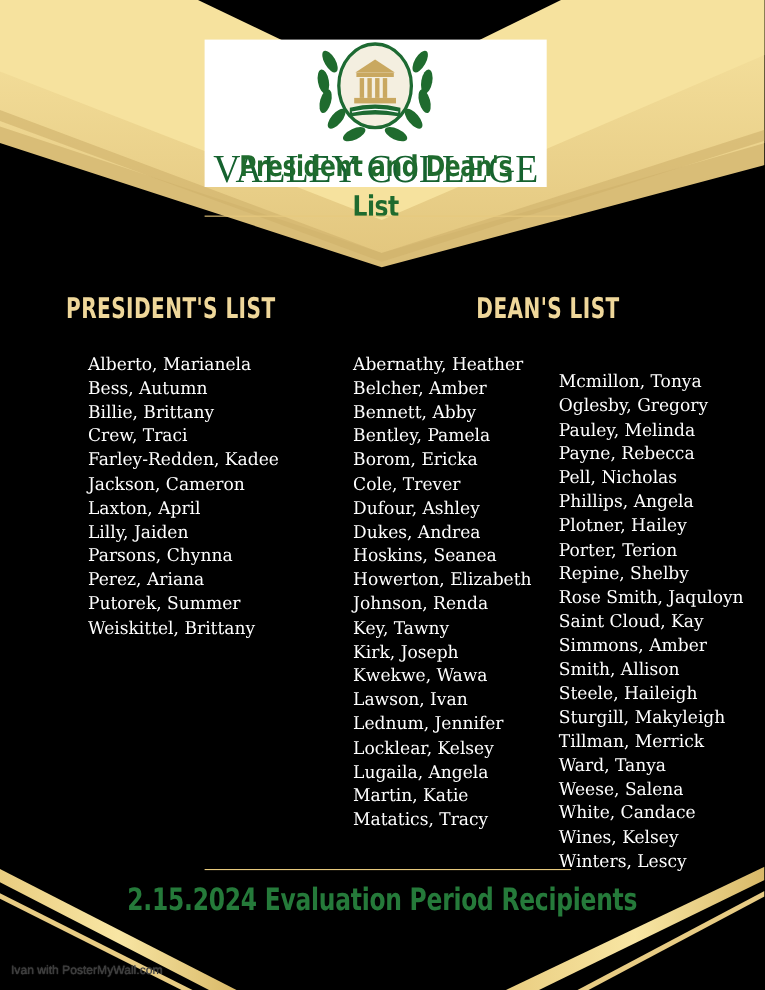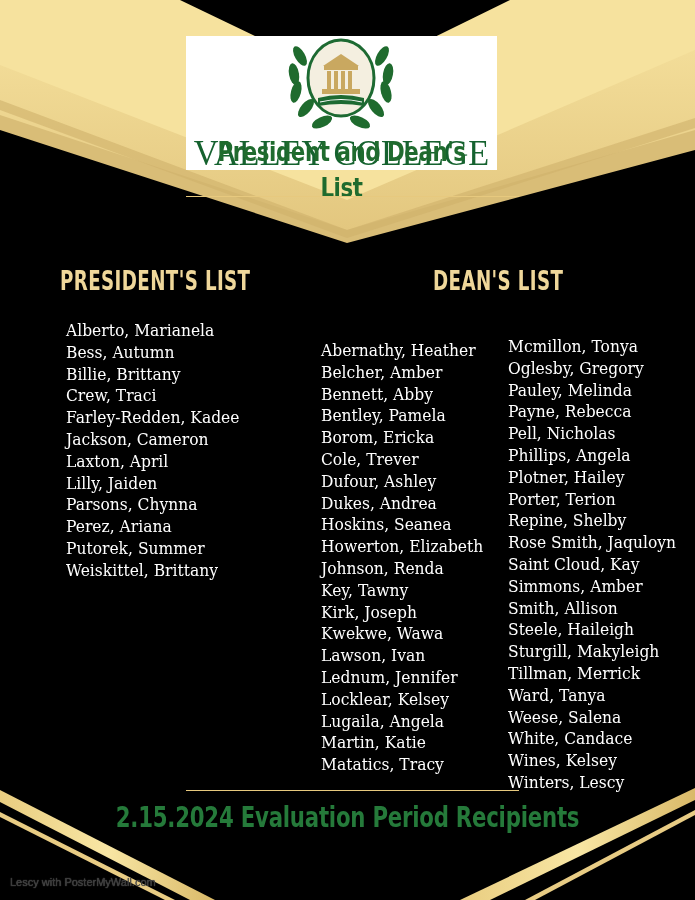--- a/index.html
+++ b/index.html
@@ -13,22 +13,22 @@
     font-family:"DejaVu Sans", sans-serif; font-weight:bold; font-size:26px; color:#1f6b2e; transform:scaleX(0.82); transform-origin:center; line-height:36px; letter-spacing:-0.5px; }
   .rule { position:absolute; left:186px; width:333px; height:1px; background:#e7c97e; }
   .rule.top { top:196px; }
   .rule.bottom { top:790px; }
   .heading { position:absolute; font-family:"DejaVu Sans Condensed","DejaVu Sans", sans-serif; font-weight:bold;
     color:#efd79a; font-size:26px; line-height:30px; letter-spacing:0.5px; transform:scaleX(0.78); transform-origin:left center; white-space:nowrap; }
   .heading.pres { left:60px; top:266px; }
   .heading.dean { left:433px; top:266px; }
   .list { position:absolute; font-family:"DejaVu Serif", serif; font-size:16px; color:#fff; line-height:21.8px; }
   .list div { white-space:nowrap; transform:scaleX(0.97); transform-origin:left center; }
-  .list.pres { left:66px; top:320px; }
-  .list.dean1 { left:321px; top:340px; }
+  .list.pres { left:80px; top:320px; }
+  .list.dean1 { left:321px; top:320px; }
   .list.dean2 { left:508px; top:336px; }
   .footer-title { position:absolute; left:0; top:800px; width:695px; text-align:center;
     font-family:"DejaVu Sans", sans-serif; font-weight:bold; font-size:28px; color:#257a3a; transform:scaleX(0.76); transform-origin:center; line-height:36px; letter-spacing:-0.3px; }
   .watermark { position:absolute; left:10px; top:876px; font-family:"Liberation Sans", sans-serif; font-size:11px; color:#3a3a3a; text-shadow:0 0 1px #777; }
 </style>
 </head>
 <body>
 
 <svg class="bg-svg" viewBox="0 0 695 900" xmlns="http://www.w3.org/2000/svg">
   <defs>
@@ -145,13 +145,13 @@
   <div>Tillman, Merrick</div>
   <div>Ward, Tanya</div>
   <div>Weese, Salena</div>
   <div>White, Candace</div>
   <div>Wines, Kelsey</div>
   <div>Winters, Lescy</div>
 </div>
 
 <div class="rule bottom"></div>
 <div class="footer-title">2.15.2024 Evaluation Period Recipients</div>
-<div class="watermark">Lescy with PosterMyWall.com</div>
+<div class="watermark">Ivan with PosterMyWall.com</div>
 
 </body></html>

